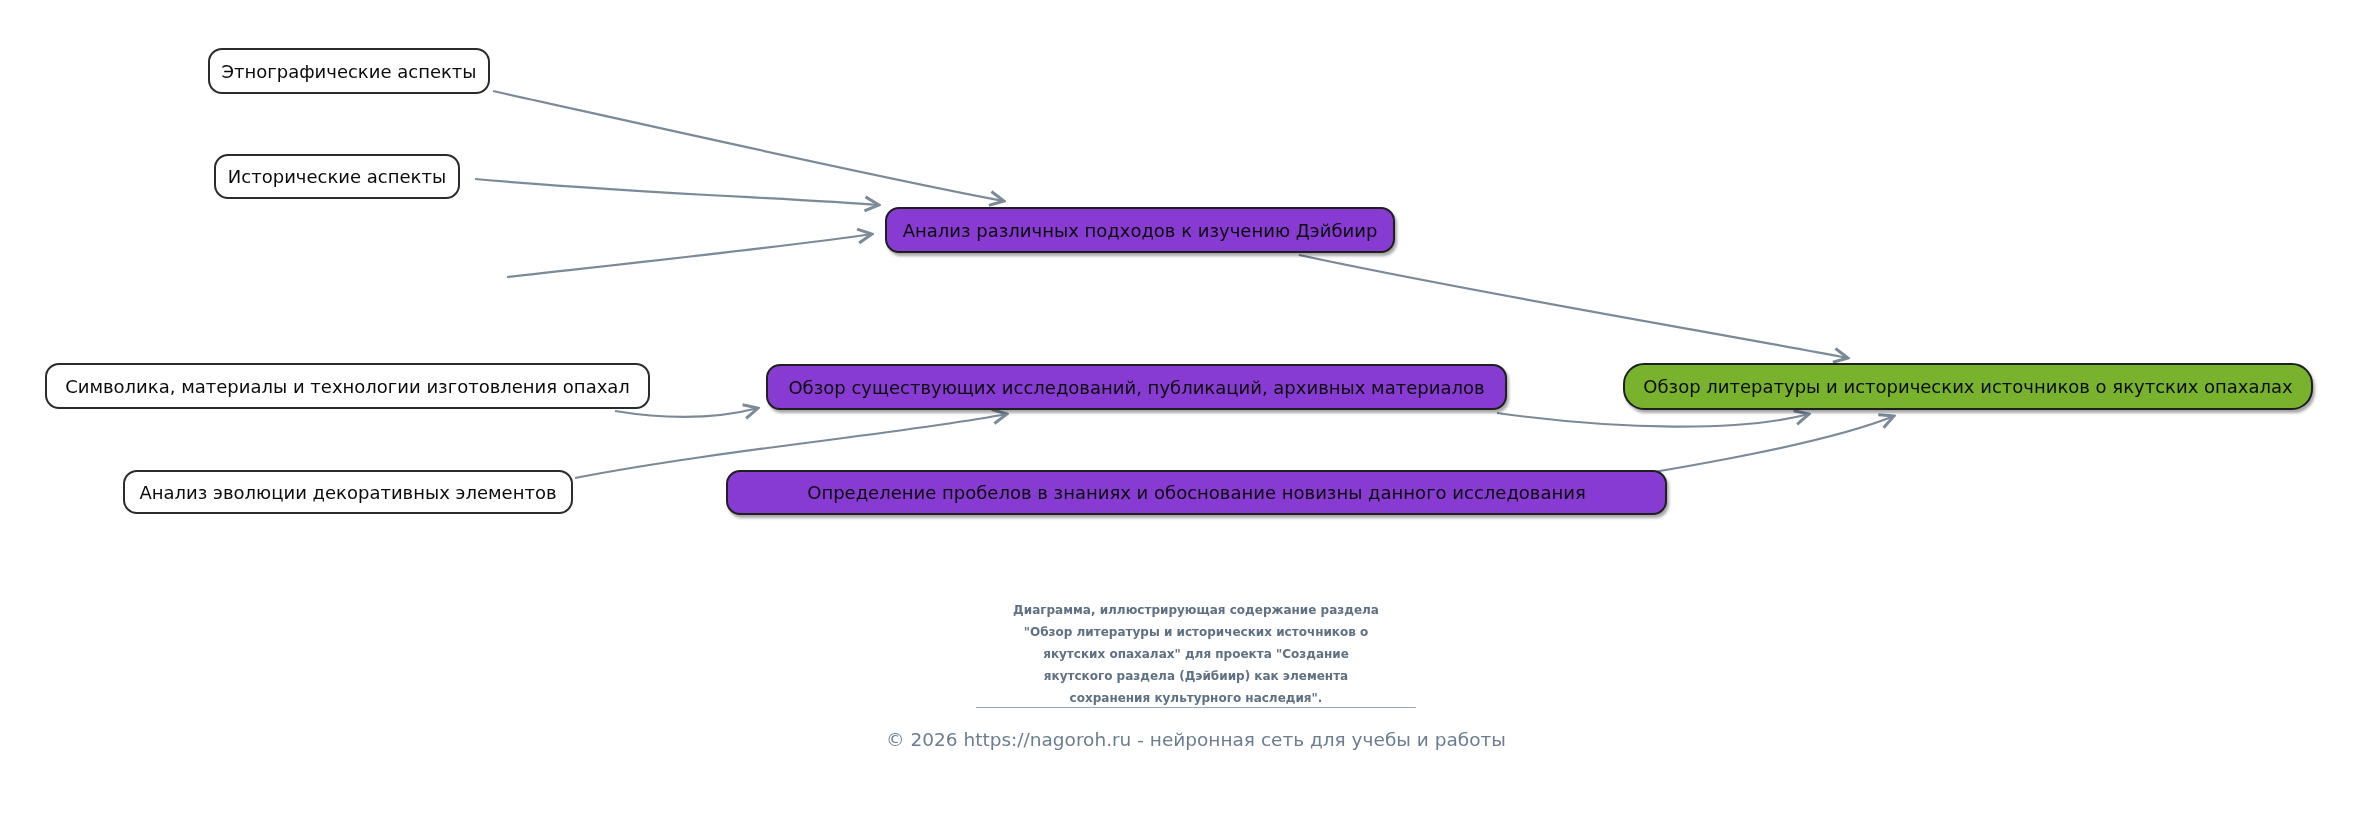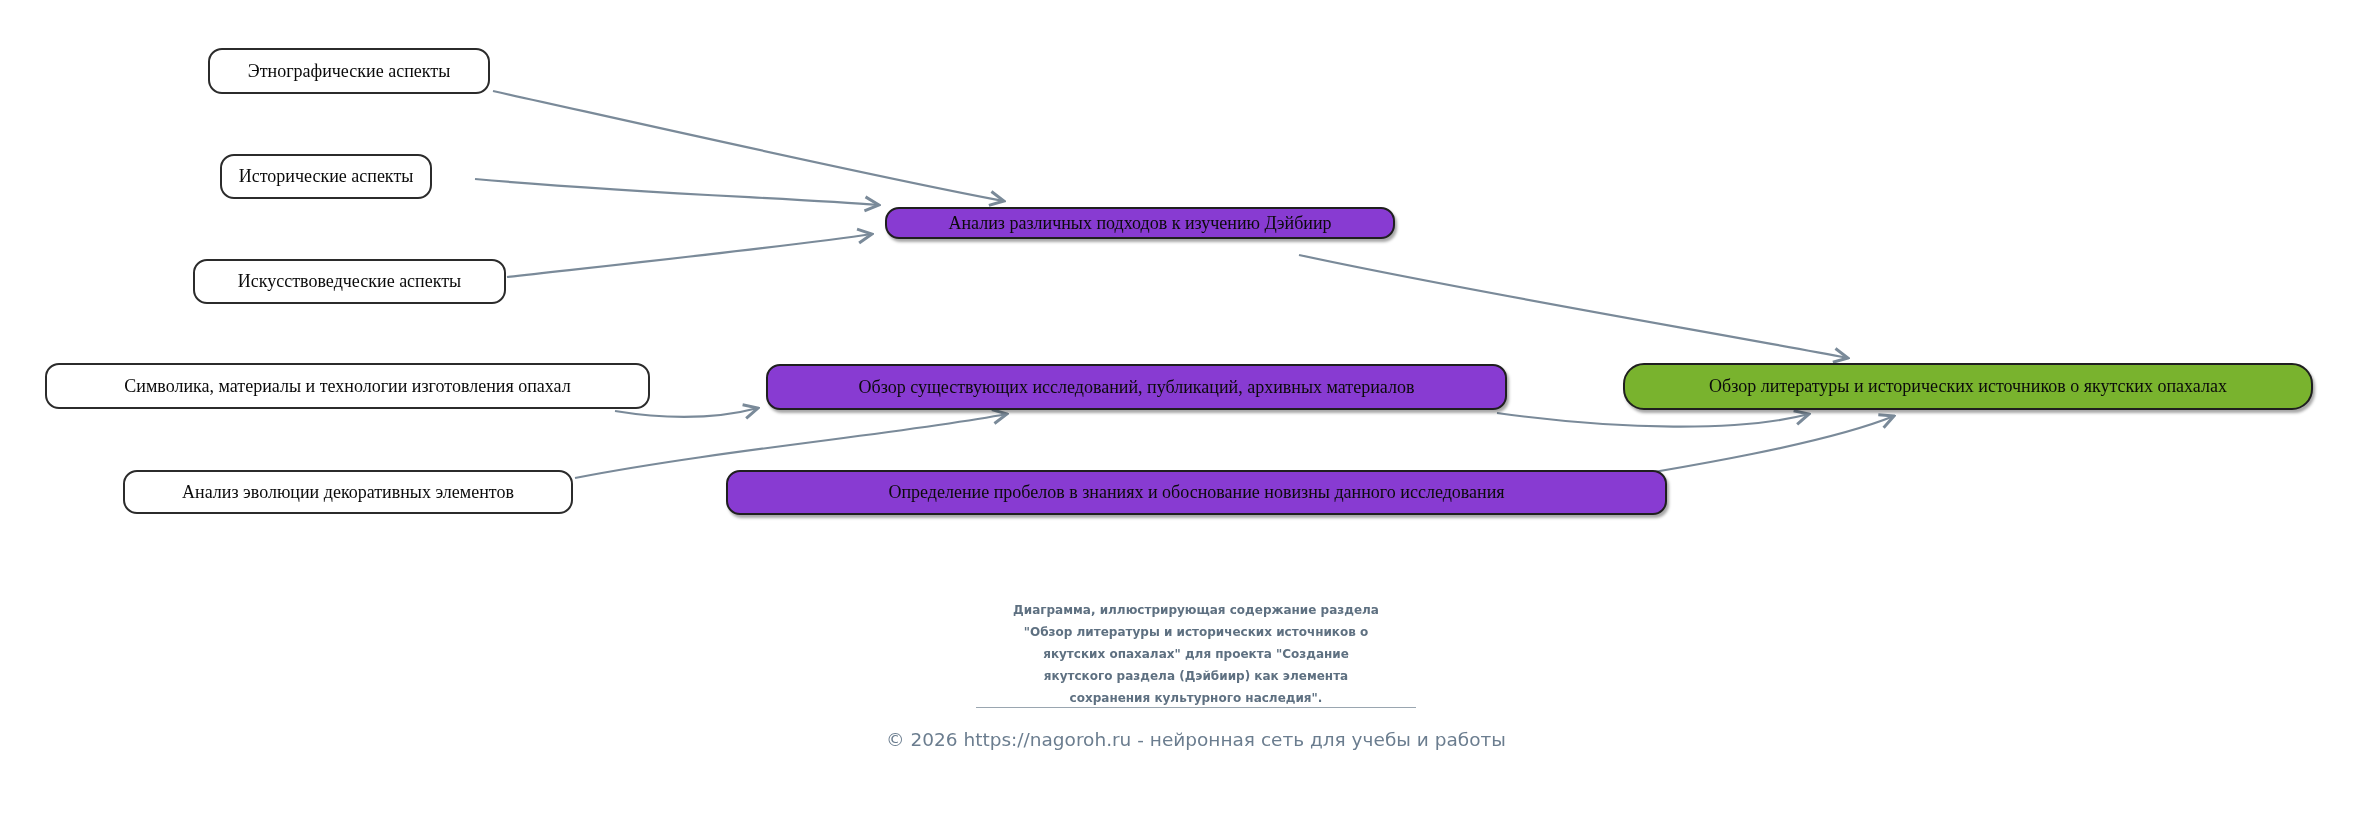--- a/index.html
+++ b/index.html
@@ -24,43 +24,42 @@
   .arrowhead-shape{fill:none;stroke:var(--edge);stroke-width:1.7px;}
   .node{
     position:absolute;
     display:flex;align-items:center;justify-content:center;
     border-radius:14px;
     font-size:18px;
     color:#0b0b0b;
     white-space:nowrap;
     box-sizing:border-box;
     padding:0 18px;
-    font-family:Liberation Serif, serif;
   }
   .node.plain{
     background:#ffffff;
     border:2px solid var(--plain_border);
   }
   .node.purple{
     background:var(--purple);
     border:2px solid var(--node_border);
     box-shadow:2px 3px 3px rgba(0,0,0,0.35);
   }
   .node.green{
     background:var(--green);
     border:2px solid var(--node_border);
     box-shadow:2px 3px 3px rgba(0,0,0,0.35);
   }
   
   .n-ethnographic{left:208px;top:48px;width:282px;height:46px;}
-  .n-historical{left:220px;top:154px;width:212px;height:45px;}
+  .n-historical{left:214px;top:154px;width:246px;height:45px;}
   .n-art{left:193px;top:259px;width:313px;height:45px;}
   .n-symbolism{left:45px;top:363px;width:605px;height:46px;}
   .n-evolution{left:123px;top:470px;width:450px;height:44px;}
-  .n-approaches{left:885px;top:207px;width:510px;height:32px;}
+  .n-approaches{left:885px;top:207px;width:510px;height:46px;}
   .n-review{left:766px;top:364px;width:741px;height:46px;}
   .n-gaps{left:726px;top:470px;width:941px;height:45px;}
   .n-literature{left:1623px;top:363px;width:690px;height:47px;border-radius:21px;}
 
   .caption-block{
     position:absolute;left:846px;top:599px;width:700px;
     text-align:center;
     color:var(--caption);
     font-weight:bold;
     font-size:12px;line-height:22px;
@@ -96,23 +95,20 @@
     <path class="edge" d="M 1497 413 C 1620 430 1740 432 1809 414" marker-end="url(#arrow)"></path>
     <path class="edge" d="M 1541 490 C 1700 466 1830 442 1894 416" marker-end="url(#arrow)"></path>
   </svg>
 
   <div class="node plain n-ethnographic">
     <span>Этнографические аспекты</span>
   </div>
   <div class="node plain n-historical">
     <span>Исторические аспекты</span>
   </div>
-  <div class="node plain n-art">
-    <span>Искусствоведческие аспекты</span>
-  </div>
   <div class="node plain n-symbolism">
     <span>Символика, материалы и технологии изготовления опахал</span>
   </div>
   <div class="node plain n-evolution">
     <span>Анализ эволюции декоративных элементов</span>
   </div>
   <div class="node purple n-approaches">
     <span>Анализ различных подходов к изучению Дэйбиир</span>
   </div>
   <div class="node purple n-review">

